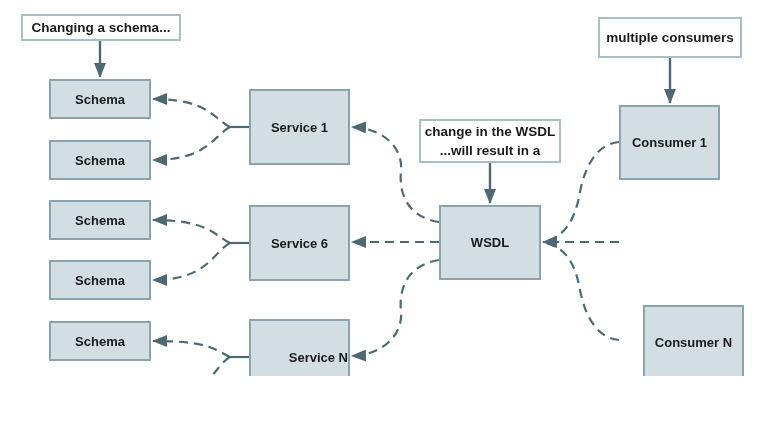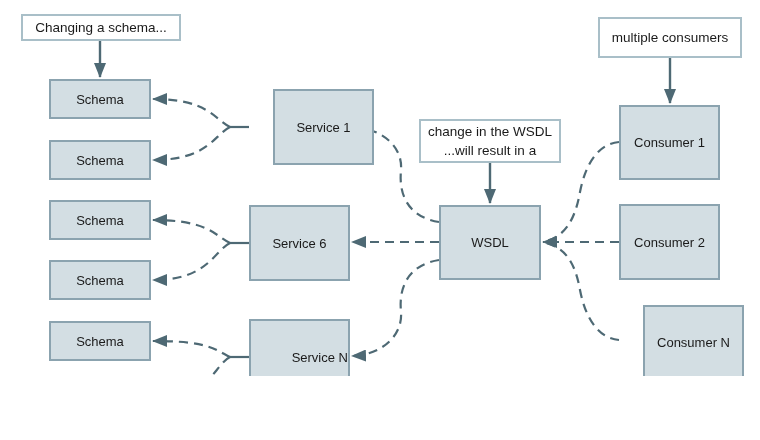--- a/index.html
+++ b/index.html
@@ -1,20 +1,21 @@
 <!DOCTYPE html>
 <html style="--node-fill: #d3dee3; --node-border: #8ba3af; --connector: #4e6974; --callout-border: #a9bfc8; --callout-fill: #ffffff; --background: #ffffff; --text: #1a1a1a;"><head>
 <meta charset="utf-8">
 <style>
   html,body{margin:0;padding:0;background:#fff;}
   .stage{
     position:relative;width:760px;height:376px;overflow:hidden;
     background:var(--background,#fff);
     font-family:"Liberation Sans",sans-serif;
     color:var(--text,#1a1a1a);
+    font-weight:bold;
   }
   svg.connector-layer{position:absolute;left:0;top:0;width:760px;height:440px;}
   .dash{fill:none;stroke:var(--connector);stroke-width:2.2;stroke-dasharray:9 6;}
   .solid{fill:none;stroke:var(--connector);stroke-width:2.2;}
   .darrow{fill:none;stroke:var(--connector);stroke-width:2.4;}
   .arrowhead{fill:var(--connector);}
   .node{
     position:absolute;box-sizing:border-box;
     background:var(--node-fill);border:2px solid var(--node-border);
     display:flex;align-items:center;justify-content:center;
@@ -91,37 +92,34 @@
   <div class="node schema" style="left:49px;top:260px;">
     <span>Schema</span>
   </div>
   <div class="node schema" style="left:49px;top:321px;">
     <span>Schema</span>
   </div>
   <div class="node schema" style="left:49px;top:381px;">
     <span>Schema</span>
   </div>
 
-  <div class="node big" style="left:249px;top:89px;margin-left:24px;">
+  <div class="node big" style="left:249px;top:89px;">
     <span>Service 1</span>
   </div>
   <div class="node big" style="left:249px;top:205px;">
     <span>Service 6</span>
   </div>
   <div class="node big" style="left:249px;top:319px;justify-content:flex-end;">
     <span>Service N</span>
   </div>
 
   <div class="node big" style="left:439px;top:205px;width:102px;height:75px;">
     <span>WSDL</span>
   </div>
 
   <div class="node big" style="left:619px;top:105px;height:75px;">
     <span>Consumer 1</span>
   </div>
-  <div class="node big" style="left:619px;top:204px;">
-    <span>Consumer 2</span>
-  </div>
   <div class="node big" style="left:643px;top:305px;height:75px;">
     <span>Consumer N</span>
   </div>
 
 </div>
 
 </body></html>

